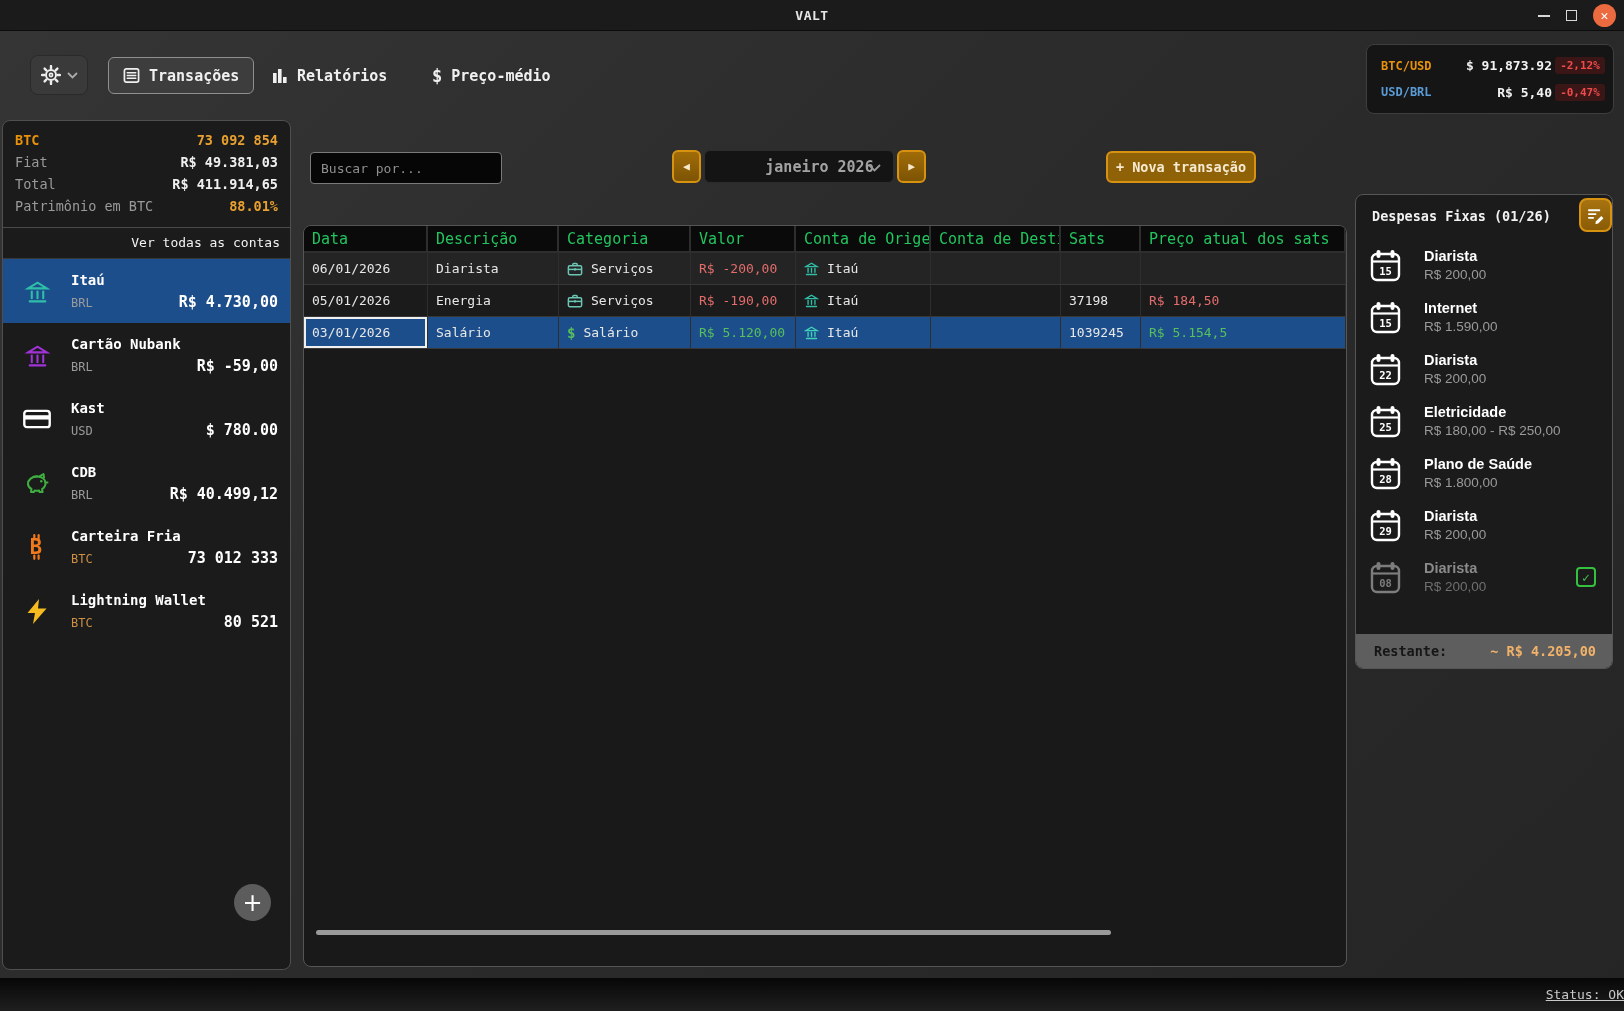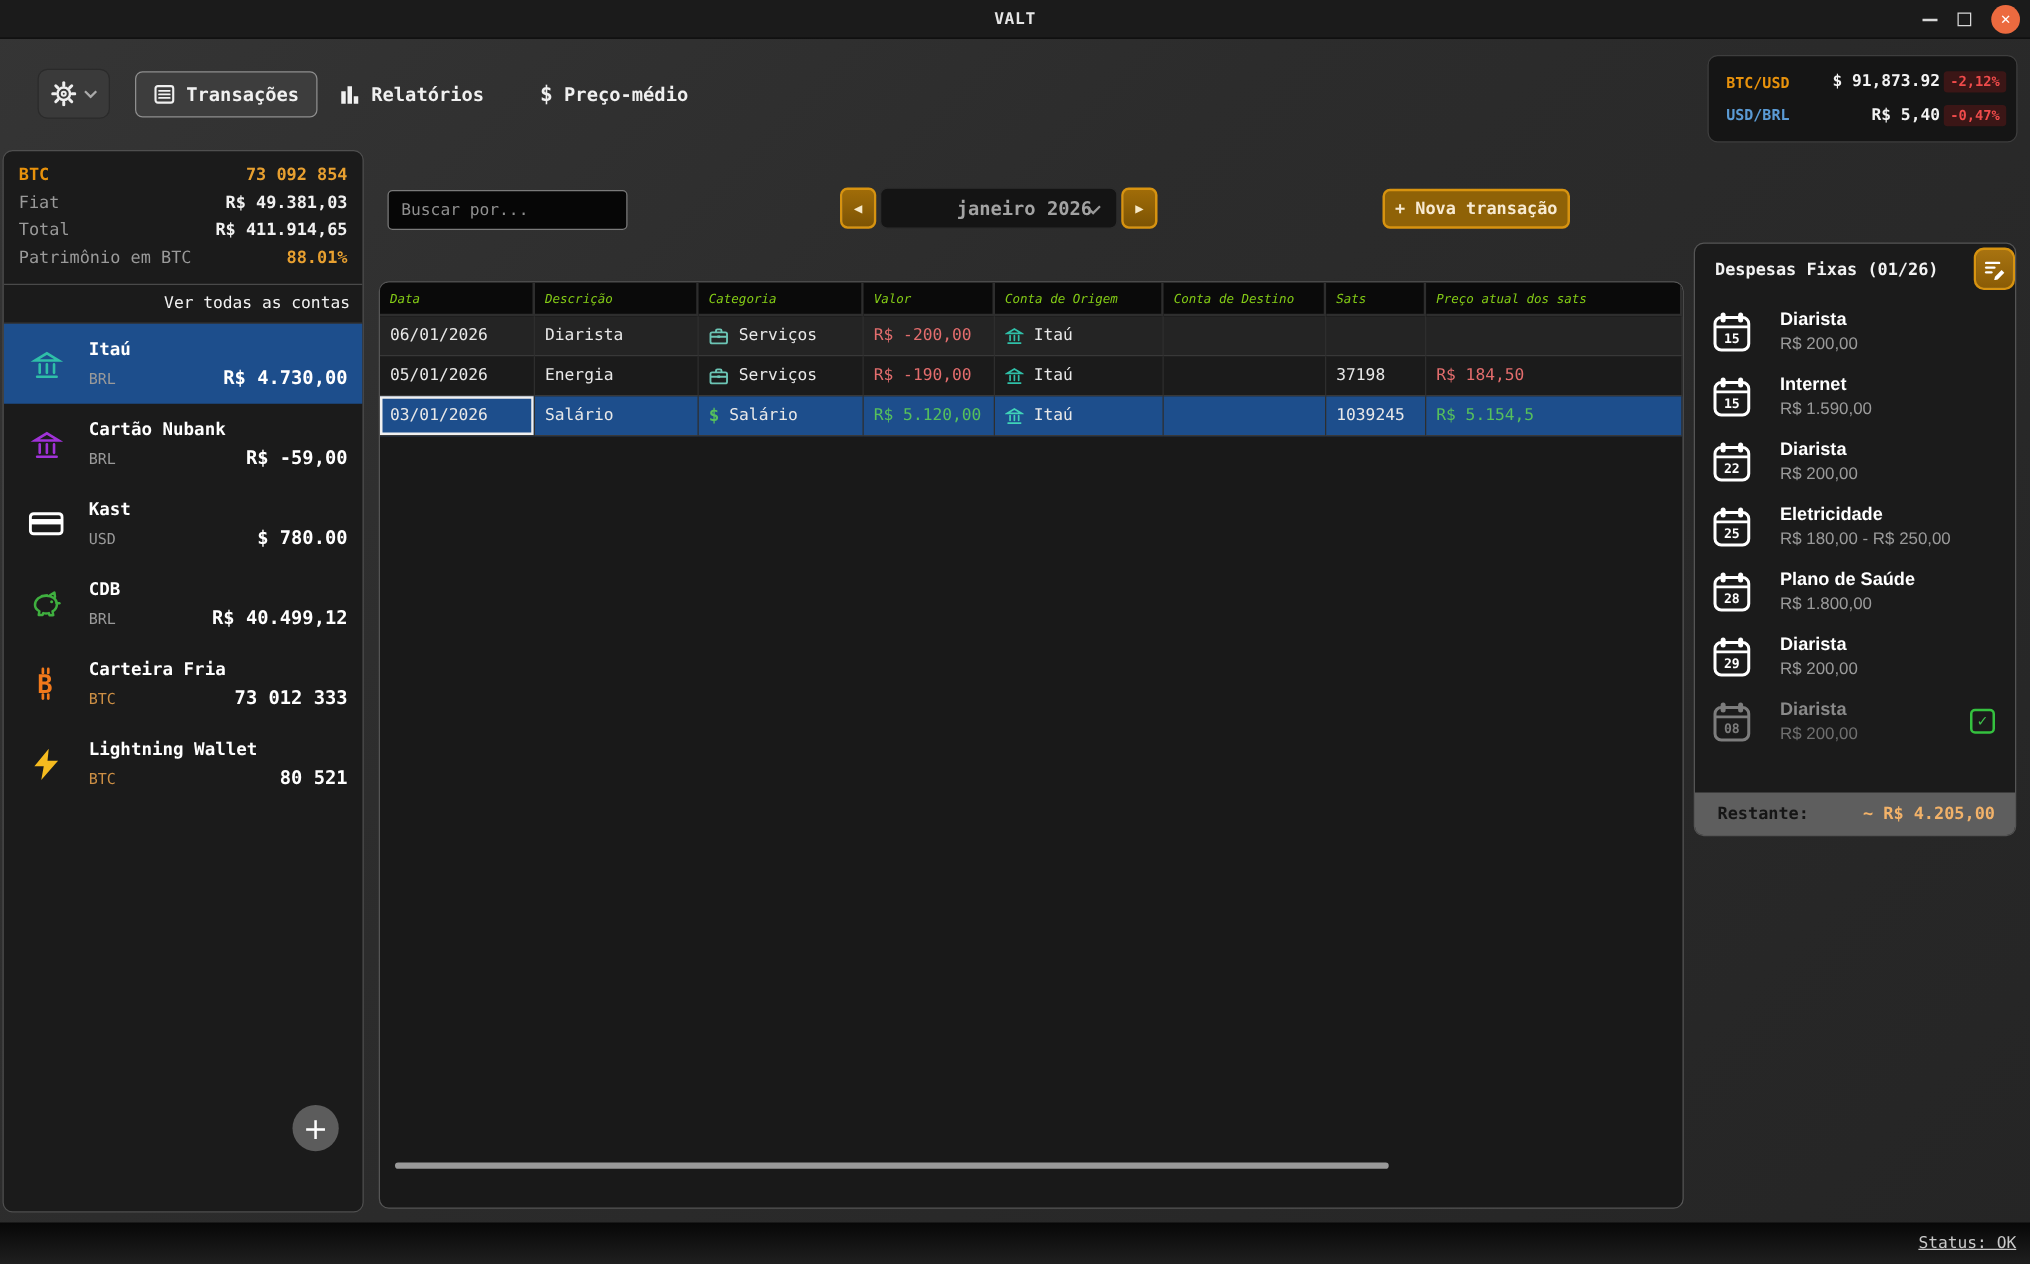--- a/index.html
+++ b/index.html
@@ -75,23 +75,23 @@
     display:flex; align-items:center; justify-content:center; cursor:pointer; }
   .month-box .month-label { font-size:15px; font-weight:bold; color:#a3a3a3;margin-left:41px; }
   .month-box svg { position:absolute; right:12px; top:13px; }
   .new-tx { position:absolute; left:1106px; top:151px; width:150px; height:32px;
     border:2px solid #d79310; border-radius:6px; background:#8f6207;
     color:#f7ead2; font-family:inherit; font-size:13.5px; font-weight:bold; cursor:pointer; }
   
   .table-panel { position:absolute; left:303px; top:225px; width:1044px; height:742px;
     background:#191919; border:1px solid #555; border-radius:8px; overflow:hidden; }
   .cols { display:grid; grid-template-columns:124px 131px 132px 105px 135px 130px 80px minmax(0,1fr); }
-  .thead .cell { background:#0a0a0a; color:#84cc16; font-size:10px; height:27px;
+  .thead .cell { background:#0a0a0a; color:#22c55e; font-size:15px; height:27px;
     line-height:27px; padding:0 8px; border-right:2px solid #2e2e2e; border-bottom:2px solid #2e2e2e;
-    white-space:nowrap; overflow:hidden;font-style:italic; }
+    white-space:nowrap; overflow:hidden; }
   .trow { height:32px; cursor:pointer; }
   .trow .cell { font-size:13px; display:flex; align-items:center; gap:8px; padding:0 8px;
     border-right:1px solid #2e2e2e; border-bottom:1px solid #383838; white-space:nowrap; overflow:hidden; }
   .trow.r-even { background:#242424; }
   .trow.r-odd  { background:#1b1b1b; }
   .trow.selected { background:#1d4e8c; }
   .trow.selected .cell.c-date { box-shadow:inset 0 0 0 2px #f0f0f0; }
   .neg { color:#e36d6d; } .pos { color:#56c05c; }
   .cat-ic { display:flex; align-items:center; }
   .dollar-ic { color:#56c05c; font-weight:bold; font-size:14px; }
@@ -119,21 +119,21 @@
     display:flex; align-items:center; justify-content:center; color:#3ec24a; font-size:13px;
     font-weight:bold; cursor:pointer; }
   .exp-foot { position:absolute; left:0; bottom:0; width:100%; height:34px; background:#5e5e5e;
     border-radius:0 0 7px 7px; display:flex; align-items:center; justify-content:space-between;
     padding:0 16px 0 18px; }
   .exp-foot .lbl { font-size:13.5px; font-weight:bold; color:#161616; }
   .exp-foot .val { font-size:13.5px; font-weight:bold; color:#f2b269; }
   
   .statusbar { position:absolute; left:0; bottom:0; width:100%; height:33px;
     background:linear-gradient(#070707,#1f1f1f); display:flex; align-items:center;
-    justify-content:flex-end; padding-right:11px; }
+    justify-content:flex-end; padding-right:0; }
   .statusbar span { font-size:13px; color:#c9c9c9; text-decoration:underline; }
   svg { display:block; }
 </style>
 </head>
 <body>
 
 <div class="app">
 
   <div class="titlebar">
     <div class="title">VALT</div>

